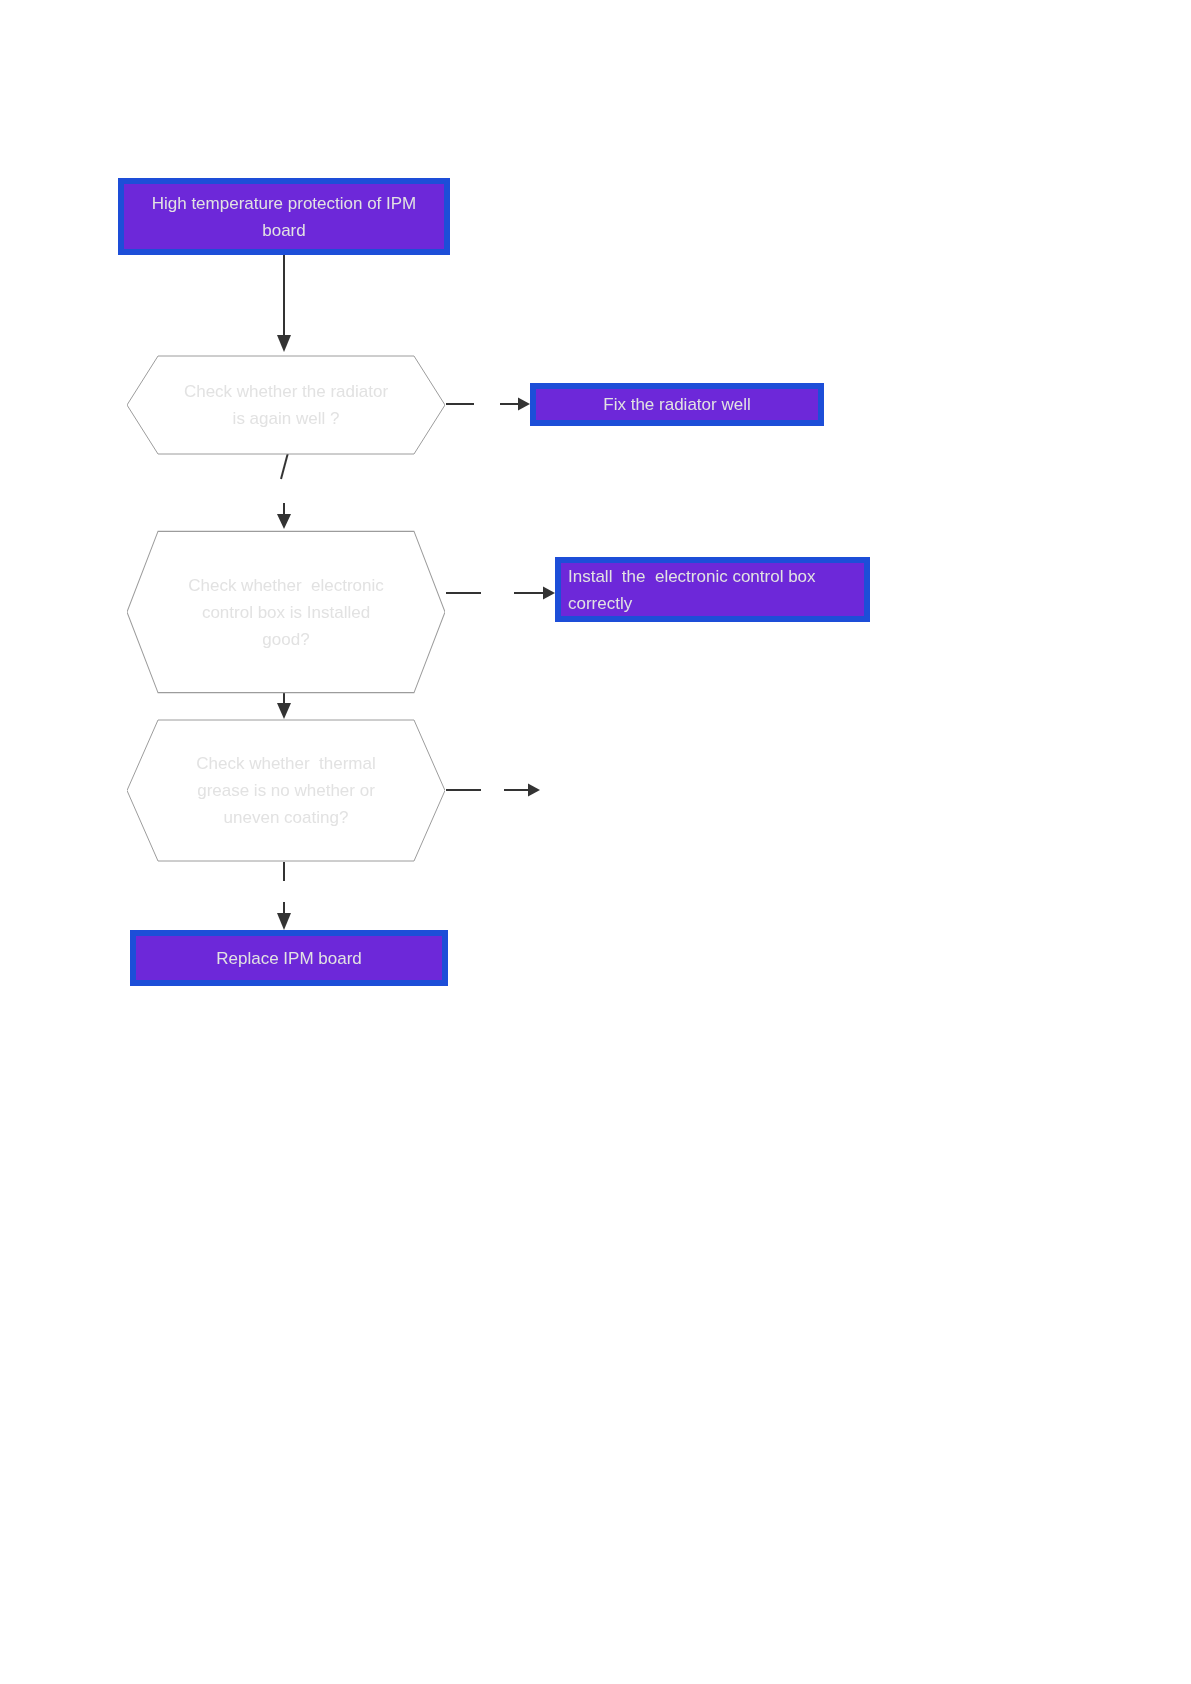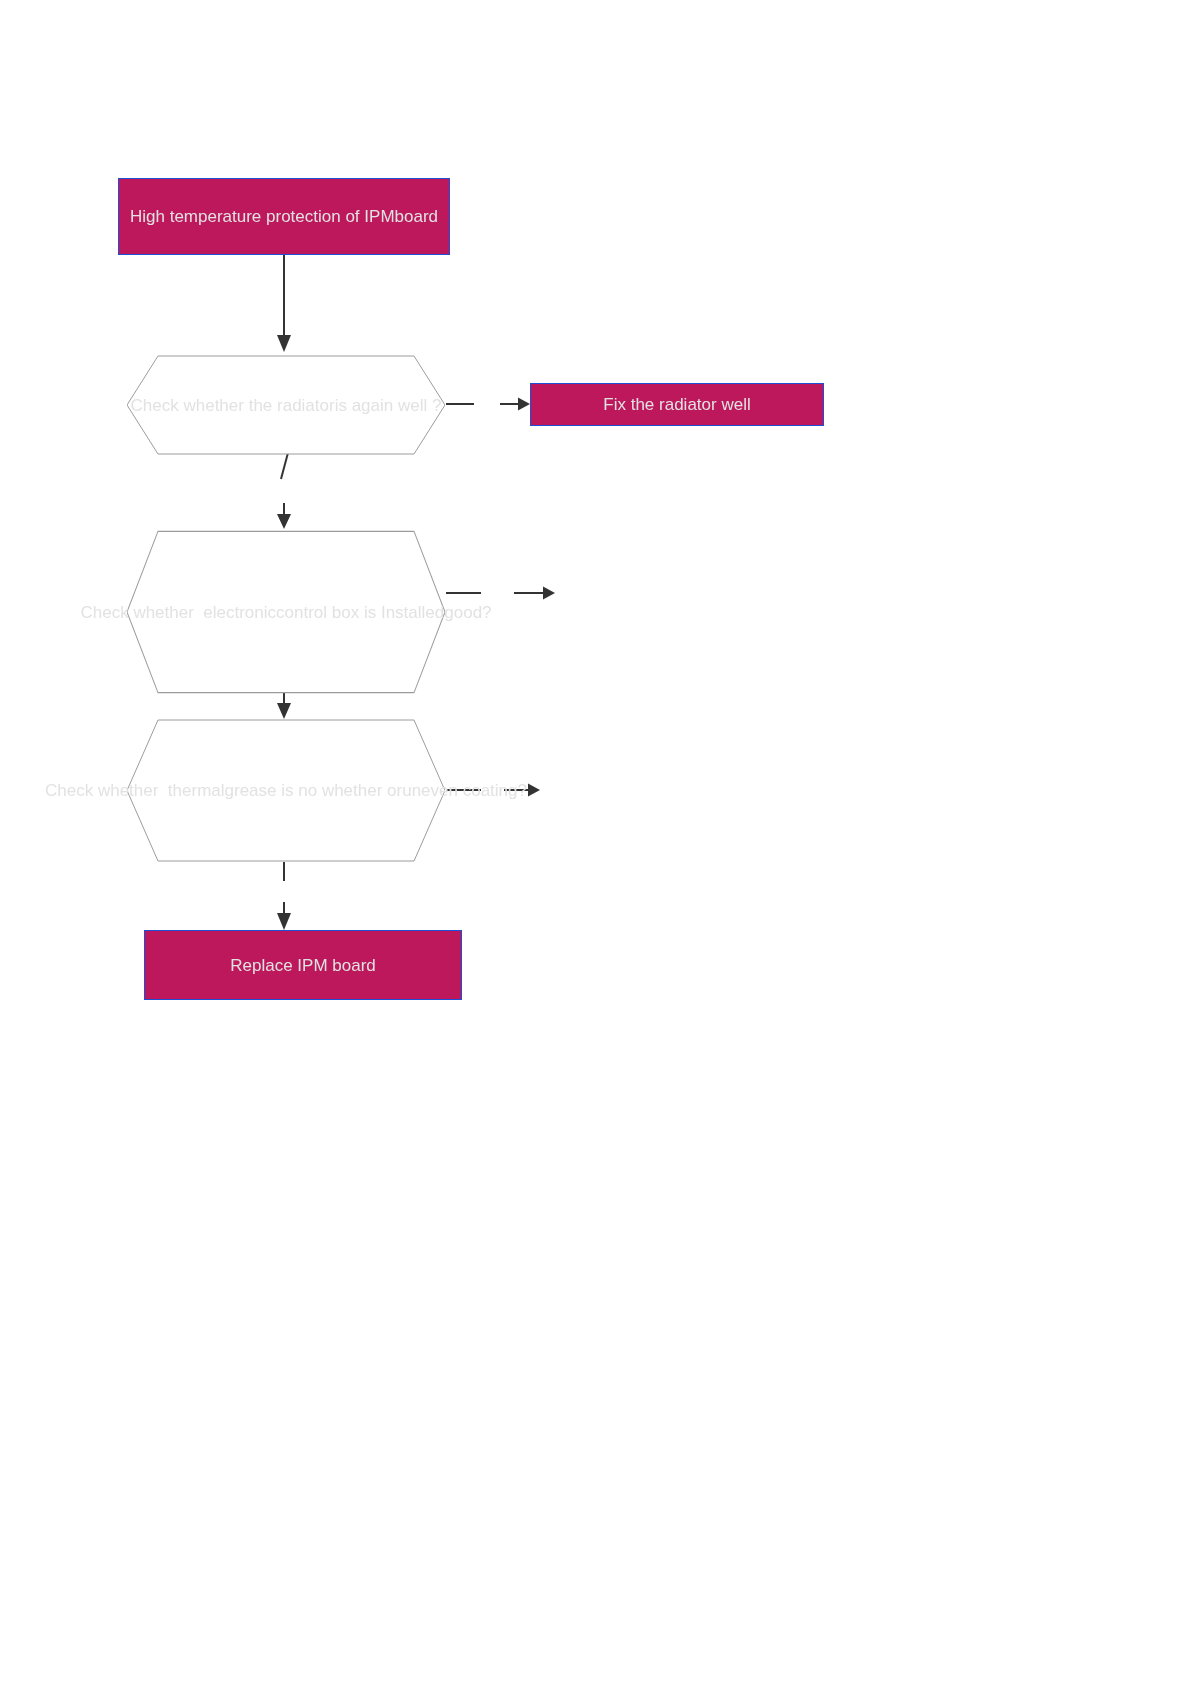--- a/index.html
+++ b/index.html
@@ -8,30 +8,30 @@
     width:1191px;height:1684px;
     background:#ffffff;
     font-family:"Liberation Sans", sans-serif;
     overflow:hidden;
   }
   .connectors{position:absolute;left:0;top:0;pointer-events:none;}
   .connectors .shaft{stroke:#333333;stroke-width:2;fill:none;}
   .connectors .head{fill:#333333;stroke:none;}
   .node{position:absolute;box-sizing:border-box;}
   .rectnode{
-    border:1px solid #1d4ed8;
-    background:#be185d;
-    display:flex;flex-direction:row;justify-content:center;align-items:center;
+    border:6px solid #1d4ed8;
+    background:#6d28d9;
+    display:flex;flex-direction:column;justify-content:center;align-items:center;
   }
   .hexnode{background:transparent;}
   .hexsvg{position:absolute;left:0;top:0;width:100%;height:100%;}
   .hexsvg polygon{fill:#ffffff;stroke:#9c9c9c;stroke-width:1;}
   .hextext{
     position:absolute;left:0;top:0;width:100%;height:100%;
-    display:flex;flex-direction:row;justify-content:center;align-items:center;
+    display:flex;flex-direction:column;justify-content:center;align-items:center;
   }
   .txtline{
     color:#e2e2e2;
     font-size:17px;
     line-height:27px;
     white-space:pre;
   }
   .leftalign{align-items:flex-start;padding-left:7px;padding-right:4px;}
 </style>
 </head>
@@ -106,30 +106,34 @@
     <svg class="hexsvg" viewBox="0 0 318 127" preserveAspectRatio="none">
       <polygon points="0,63.5 31,1 287,1 318,63.5 287,126 31,126"></polygon>
     </svg>
     <div class="hextext">
       <div class="txtline">Check whether  electronic</div>
       <div class="txtline">control box is Installed</div>
       <div class="txtline">good?</div>
     </div>
   </div>
 
+  <div class="node rectnode leftalign" style="left:555px;top:557px;width:315px;height:65px;">
+    <div class="txtline">Install  the  electronic control box</div>
+    <div class="txtline">correctly</div>
+  </div>
 
   <div class="node hexnode" style="left:127px;top:719px;width:318px;height:143px;">
     <svg class="hexsvg" viewBox="0 0 318 143" preserveAspectRatio="none">
       <polygon points="0,71.5 31,1 287,1 318,71.5 287,142 31,142"></polygon>
     </svg>
     <div class="hextext">
       <div class="txtline">Check whether  thermal</div>
       <div class="txtline">grease is no whether or</div>
       <div class="txtline">uneven coating?</div>
     </div>
   </div>
 
 
-  <div class="node rectnode" style="left:144px;top:930px;width:318px;height:70px;">
+  <div class="node rectnode" style="left:130px;top:930px;width:318px;height:56px;">
     <div class="txtline">Replace IPM board</div>
   </div>
 
 </div>
 
 </body></html>

